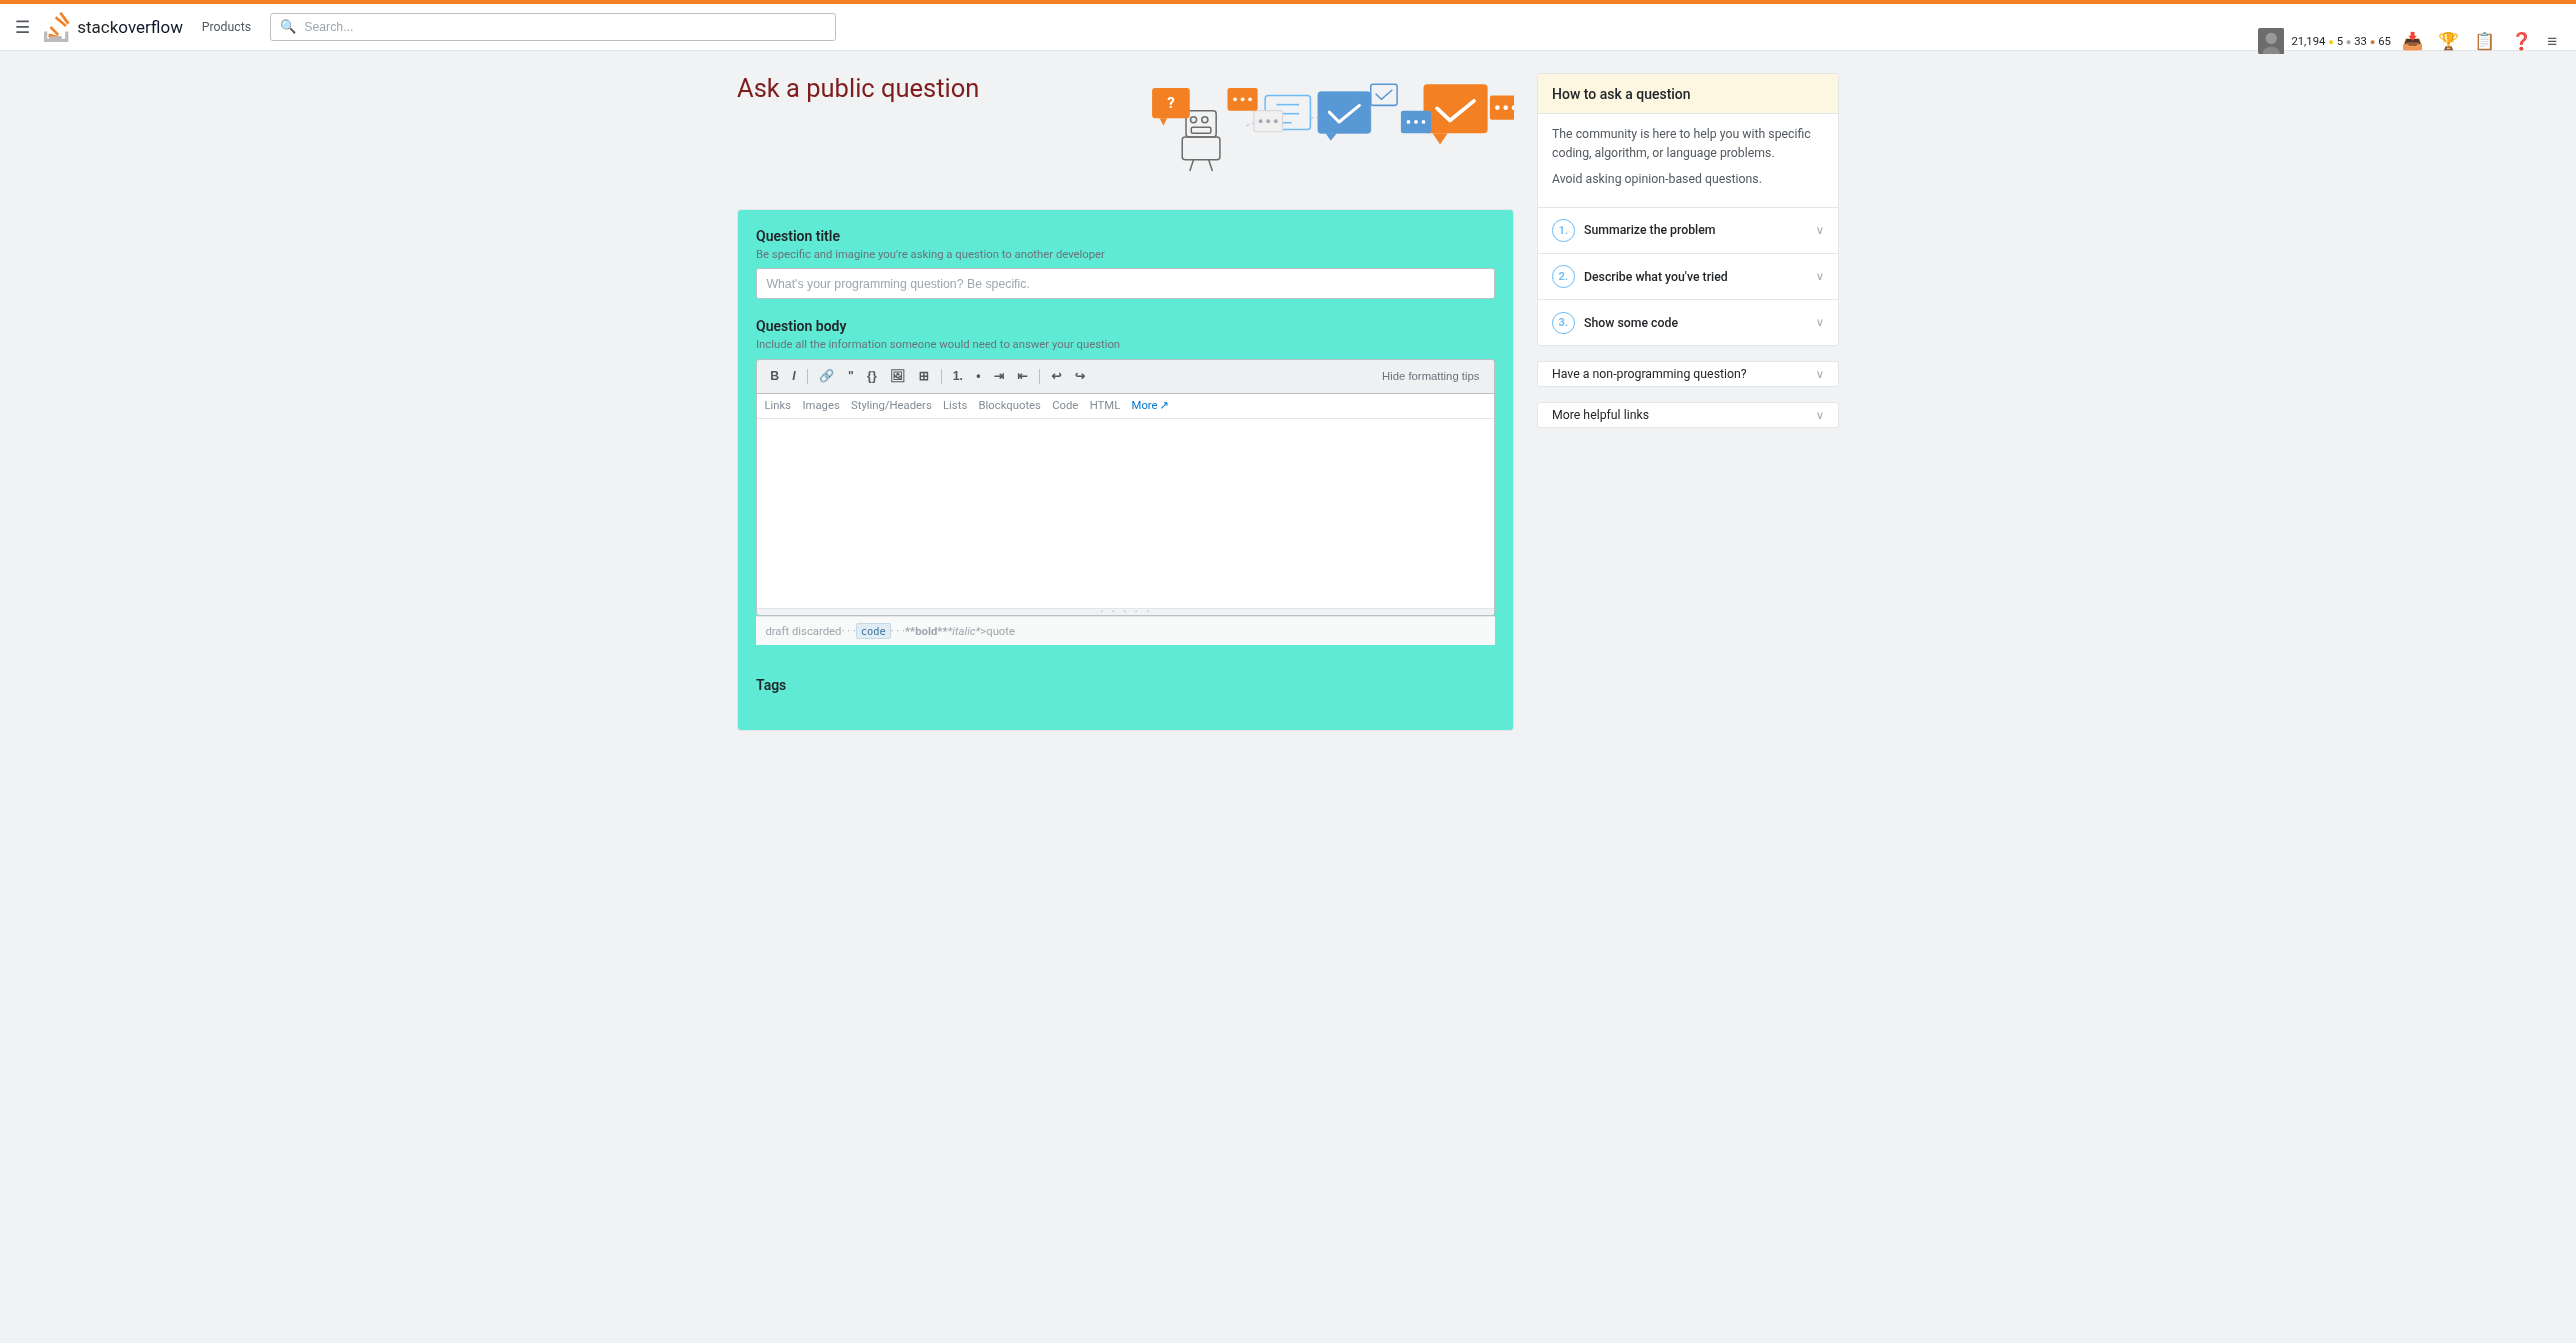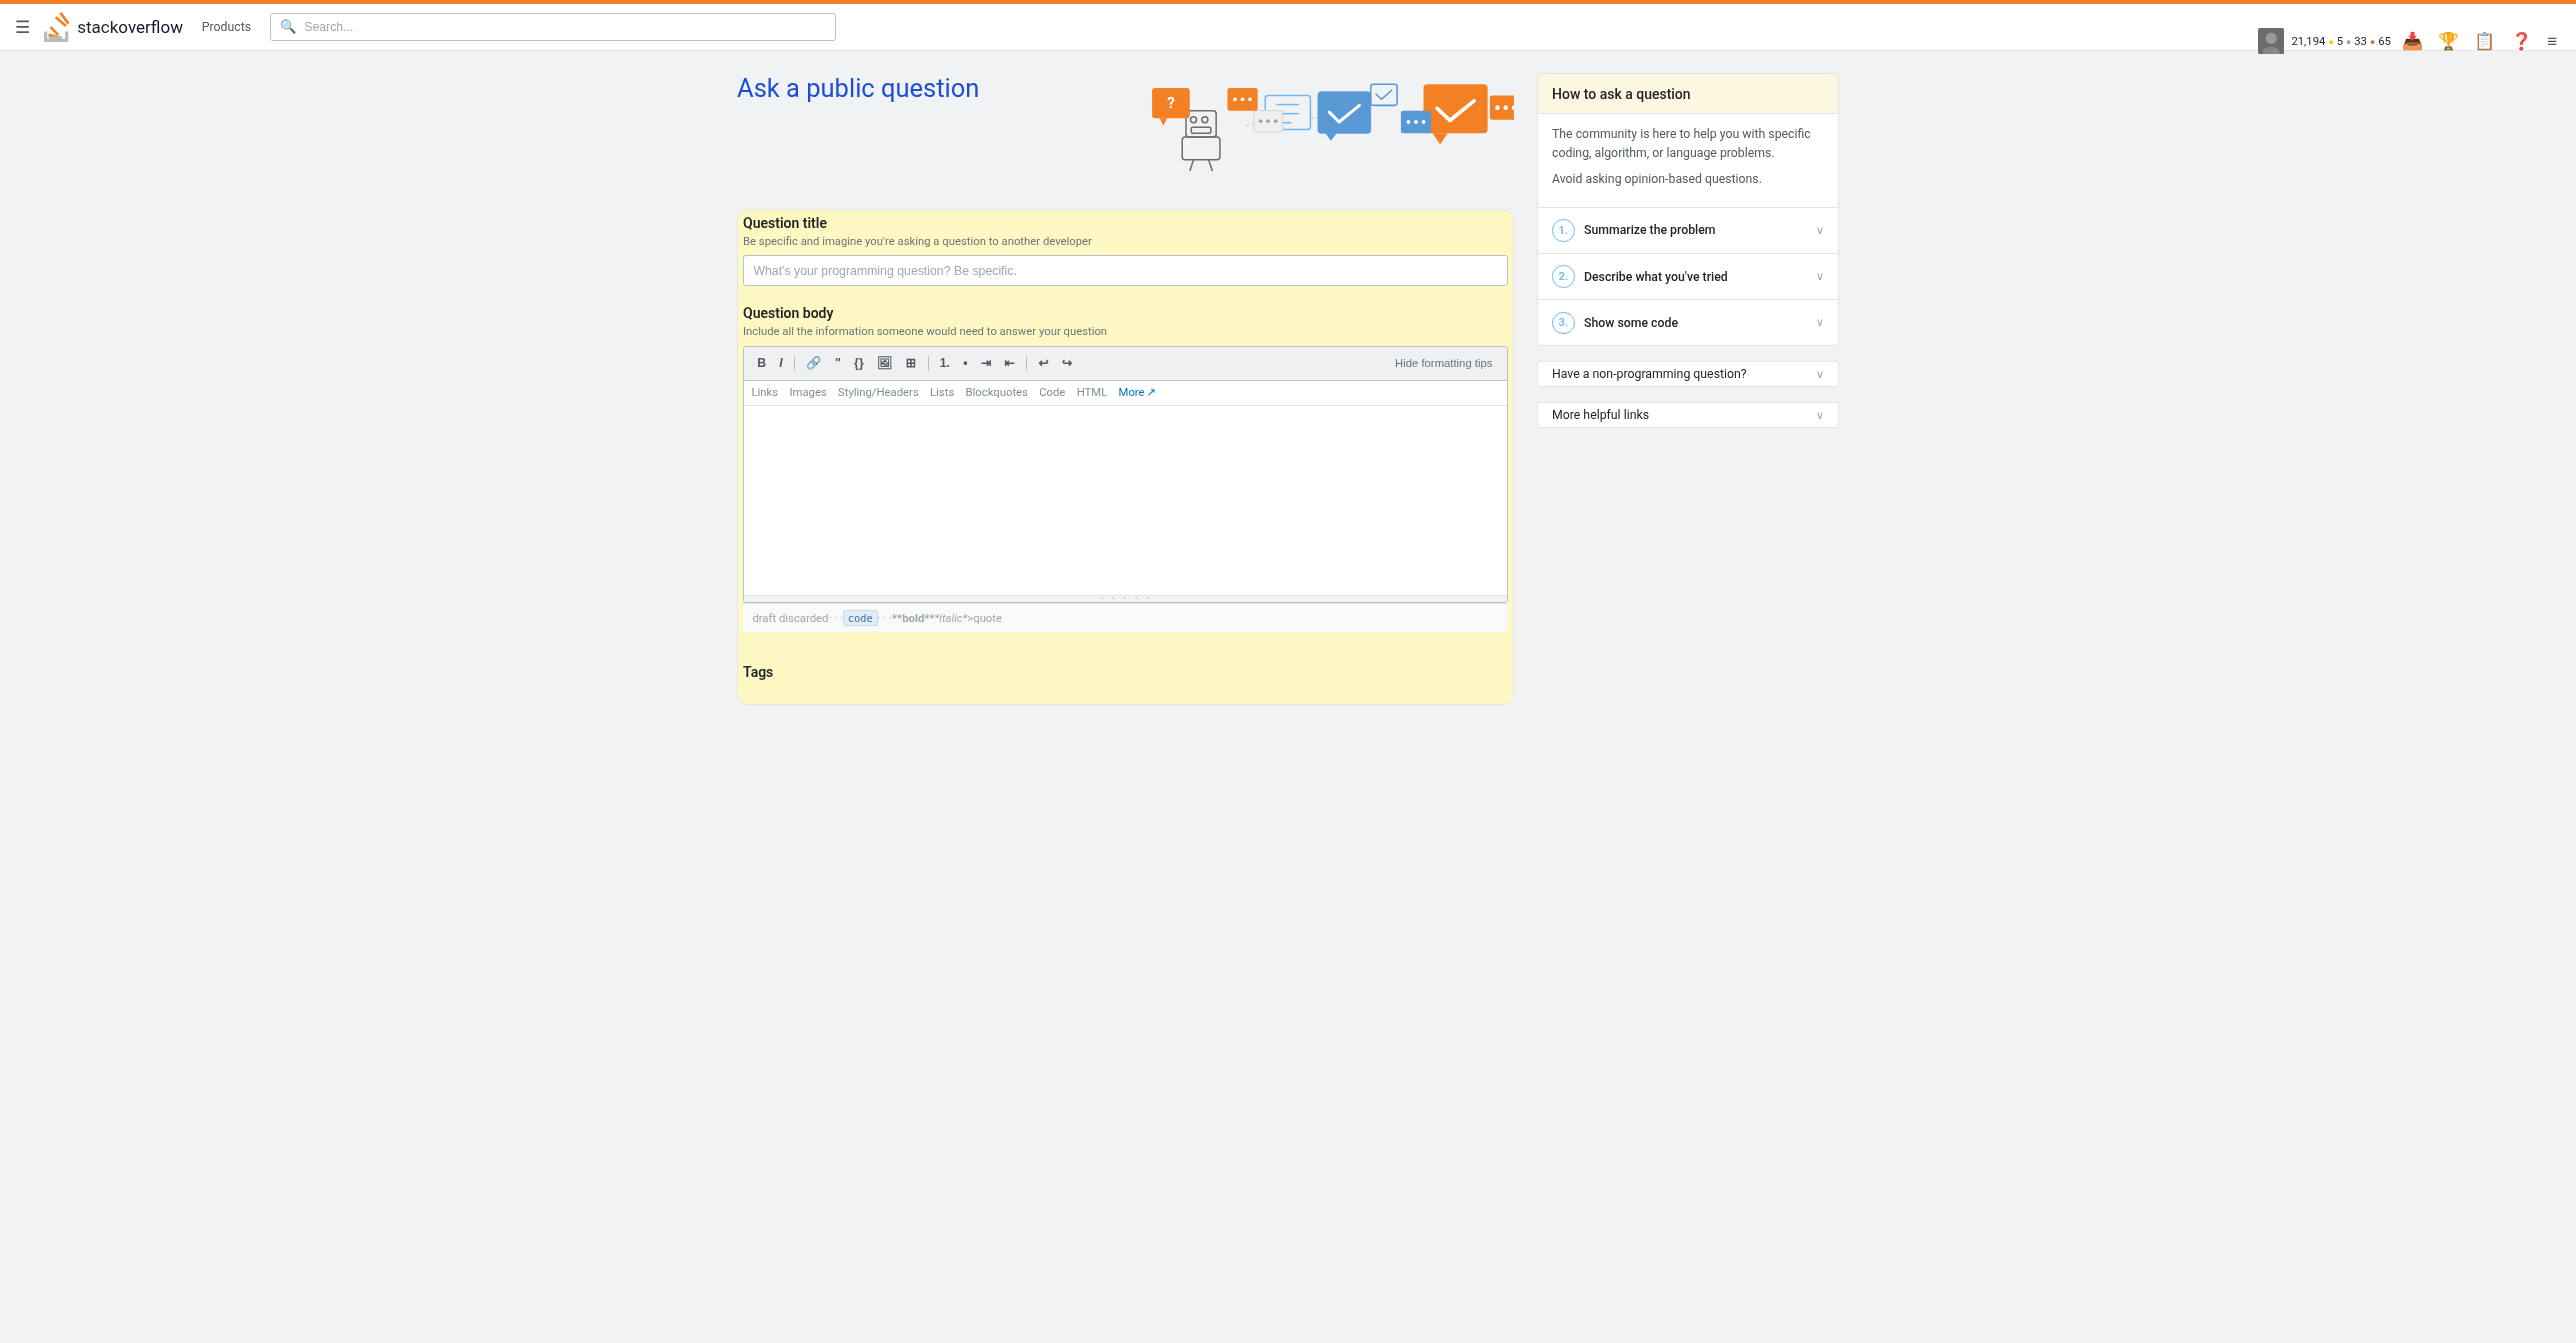--- a/index.html
+++ b/index.html
@@ -52,25 +52,25 @@
     .nav-icon { font-size: 17px; color: #525960; cursor: pointer; padding: 3.8px; }
 
     
     .main-container { max-width: 1132px; margin: 0 auto; padding: 22.6px 15px; display: flex; gap: 22.6px; }
 
     
     .content-area { flex: 1; min-width: 0; }
 
     
     .hero-area { display: flex; align-items: flex-start; margin-bottom: 22.6px; }
-    .page-title { font-size: 25.5px; font-weight: 400; color: #1d4ed8; flex: 1; }
+    .page-title { font-size: 25.5px; font-weight: 400; color: #7f1d1d; flex: 1; }
     .hero-illustration { width: 377px; height: 113px; position: relative; flex-shrink: 0; }
 
     
-    .form-card { background: #fef9c3; border: 0.9px solid #e3e6e8; border-radius: 10px; padding: 5px; }
+    .form-card { background: #5eead4; border: 0.9px solid #e3e6e8; border-radius: 4px; padding: 18px; }
 
     .form-section { margin-bottom: 19px; }
     .form-label { font-size: 14px; font-weight: 600; color: #232629; margin-bottom: 3.8px; }
     .form-hint { font-size: 11.3px; color: #6a737c; margin-bottom: 7.5px; }
     .form-input {
       width: 100%;
       border: 0.9px solid #bbc0c4;
       border-radius: 2.8px;
       padding: 7.5px 9.4px;
       font-size: 12.3px;

